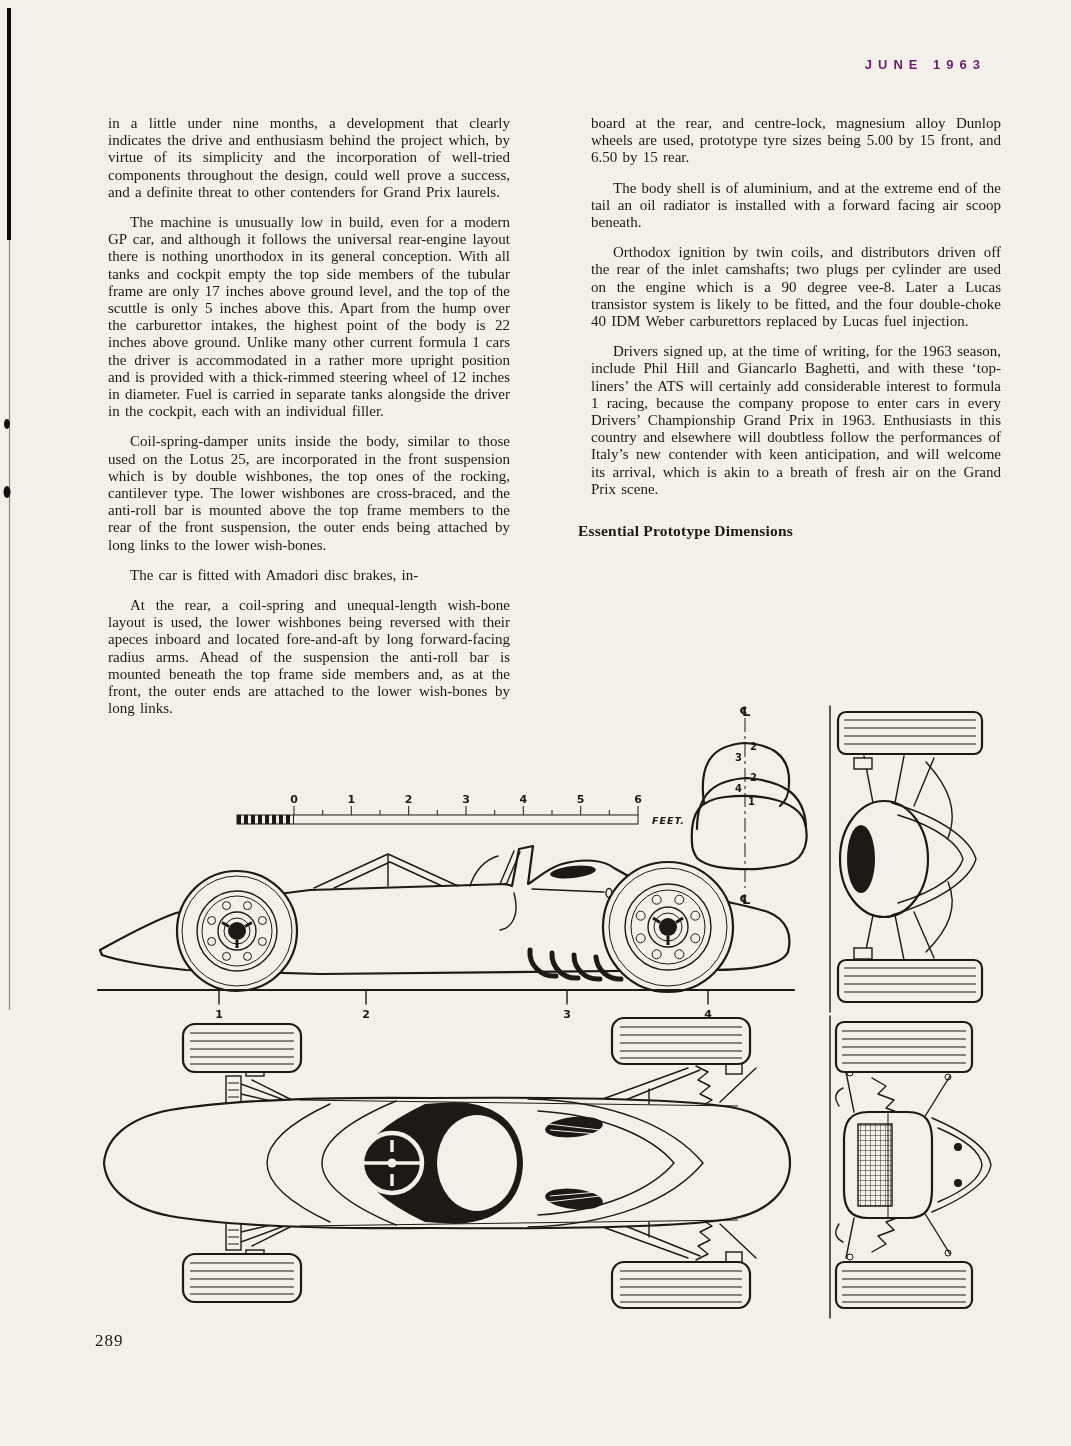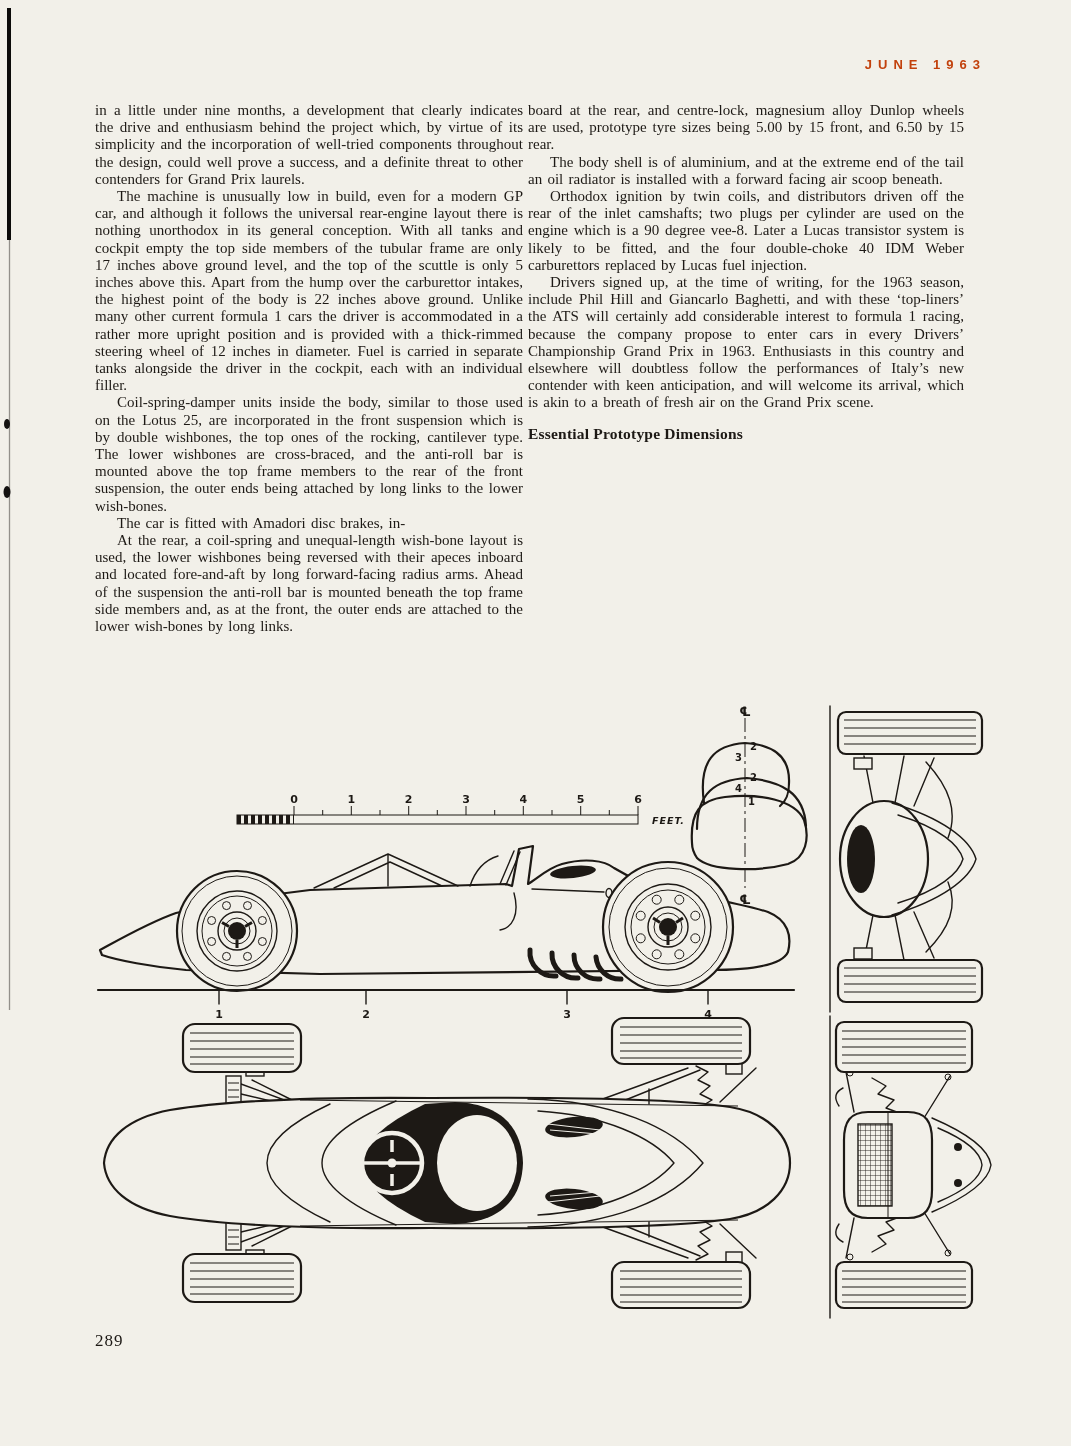--- a/index.html
+++ b/index.html
@@ -5,32 +5,32 @@
   html,body { margin:0; padding:0; background:#8a8a85; }
   .page {
     position:relative; width:1071px; height:1446px;
     background:#f2f0e9; overflow:hidden;
     font-family:"Liberation Serif", serif; color:#1d1915;
   }
   .issue-header {
     position:absolute; top:57px; left:600px; width:386px;
     text-align:right;
     font-family:"Liberation Sans", sans-serif;
-    font-weight:bold; font-size:13px; letter-spacing:6px; color:#c2410c;
+    font-weight:bold; font-size:13px; letter-spacing:6px; color:#701a75;
   }
   .col { position:absolute; top:102px; }
   .col-left  { left:95px;  width:428px; }
-  .col-right { left:528px; width:436px; }
+  .col-right { left:578px; width:436px; }
   .col p {
-    margin:0; text-align:justify;
+    margin:13px; text-align:justify;
     font-size:15px; line-height:17.2px; word-spacing:1.5px;
   }
   .col p.ind { text-indent:22px; }
   .dim-heading {
-    margin:13px 0 7px 0;
+    margin:24px 0 7px 0;
     font-size:15.5px; font-weight:bold; letter-spacing:0.2px;
   }
   .figure { position:absolute; left:80px; top:695px; width:920px; height:645px; }
   .figure text { font:700 11px "DejaVu Sans", sans-serif; fill:#1d1915; }
   .figure text.small { font-size:10px; }
   .figure text.unit { font:italic 700 9.5px "DejaVu Sans", sans-serif; letter-spacing:1px; }
   .o  { fill:none;    stroke:#1d1915; stroke-width:2.2; stroke-linejoin:round; stroke-linecap:round; }
   .d  { fill:none;    stroke:#1d1915; stroke-width:1.4; stroke-linejoin:round; stroke-linecap:round; }
   .t  { fill:none;    stroke:#1d1915; stroke-width:1;   }
   .f  { fill:#f2f0e9; stroke:#1d1915; stroke-width:2.2; stroke-linejoin:round; }

